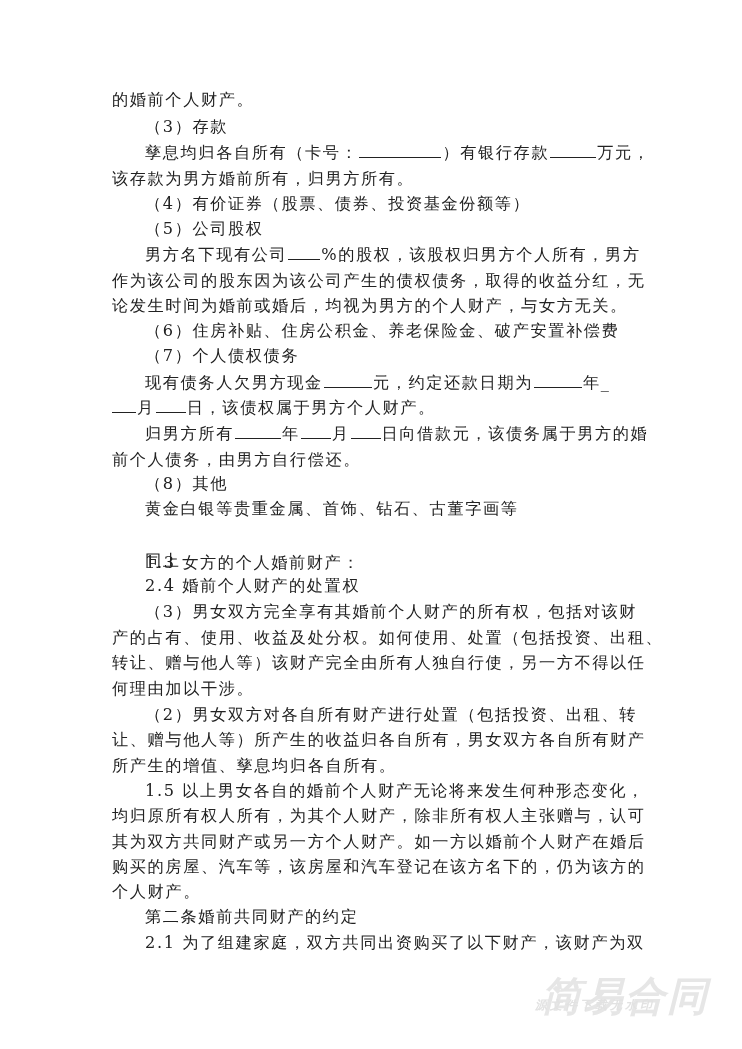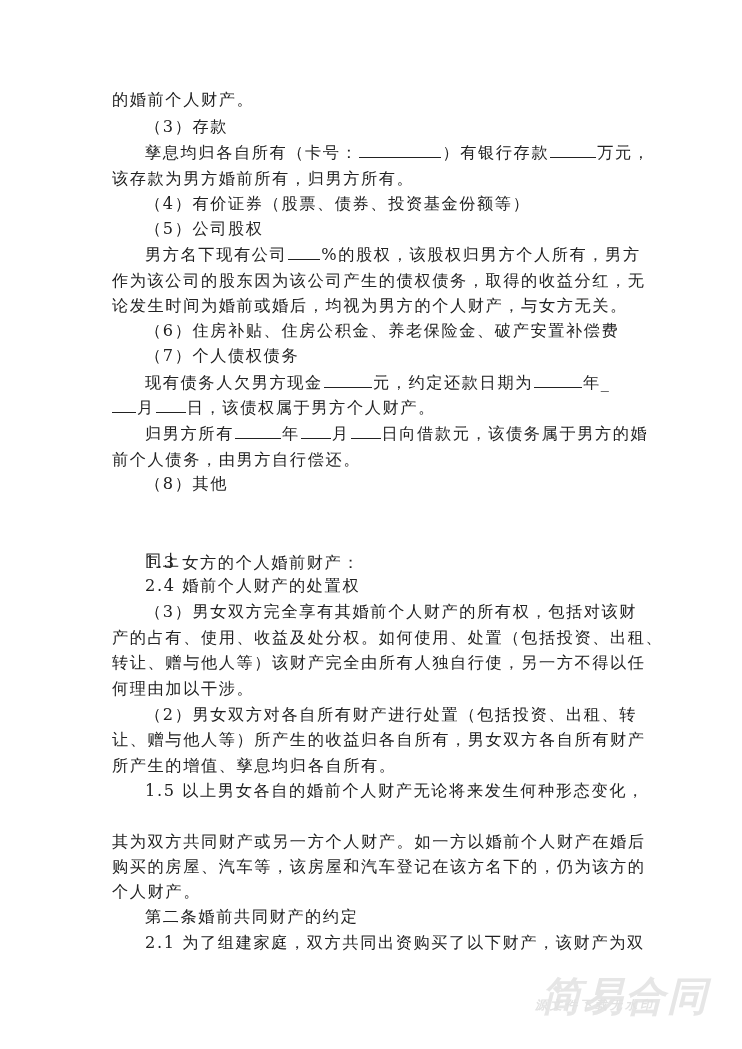--- a/index.html
+++ b/index.html
@@ -38,31 +38,33 @@
     <span>现有债务人欠男方现金</span><span class="blank" style="width:48px"></span><span>元，约定还款日期为</span><span class="blank" style="width:48px"></span><span>年_</span>
   </div>
   <div class="line" style="top:398px">
     <span class="blank" style="width:24px;margin-left:0"></span><span>月</span><span class="blank" style="width:30px"></span><span>日，该债权属于男方个人财产。</span>
   </div>
   <div class="line ind" style="top:424px">
     <span>归男方所有</span><span class="blank" style="width:46px"></span><span>年</span><span class="blank" style="width:30px"></span><span>月</span><span class="blank" style="width:30px"></span><span>日向借款元，该债务属于男方的婚</span>
   </div>
   <div class="line" style="top:450px">前个人债务，由男方自行偿还。</div>
   <div class="line ind" style="top:474px">（8）其他</div>
+  <div class="line ind" style="top:499px">黄金白银等贵重金属、首饰、钻石、古董字画等</div>
   <div class="line ind" style="top:553px">1.3 女方的个人婚前财产：</div>
   <div class="line ind" style="top:551px">同上</div>
   <div class="line ind" style="top:576px">2.4 婚前个人财产的处置权</div>
   <div class="line ind" style="top:602px">（3）男女双方完全享有其婚前个人财产的所有权，包括对该财</div>
   <div class="line" style="top:628px">产的占有、使用、收益及处分权。如何使用、处置（包括投资、出租、</div>
   <div class="line" style="top:653px">转让、赠与他人等）该财产完全由所有人独自行使，另一方不得以任</div>
   <div class="line" style="top:679px">何理由加以干涉。</div>
   <div class="line ind" style="top:705px">（2）男女双方对各自所有财产进行处置（包括投资、出租、转</div>
   <div class="line" style="top:730px">让、赠与他人等）所产生的收益归各自所有，男女双方各自所有财产</div>
   <div class="line" style="top:756px">所产生的增值、孳息均归各自所有。</div>
   <div class="line ind" style="top:781px">1.5 以上男女各自的婚前个人财产无论将来发生何种形态变化，</div>
+  <div class="line" style="top:806px">均归原所有权人所有，为其个人财产，除非所有权人主张赠与，认可</div>
   <div class="line" style="top:832px">其为双方共同财产或另一方个人财产。如一方以婚前个人财产在婚后</div>
   <div class="line" style="top:857px">购买的房屋、汽车等，该房屋和汽车登记在该方名下的，仍为该方的</div>
   <div class="line" style="top:882px">个人财产。</div>
   <div class="line ind" style="top:907px">第二条婚前共同财产的约定</div>
   <div class="line ind" style="top:933px">2.1 为了组建家庭，双方共同出资购买了以下财产，该财产为双</div>
 
   <div class="wm1">简易合同</div>
   <div class="wm2">源文件下载无水印</div>
 </div>
 

